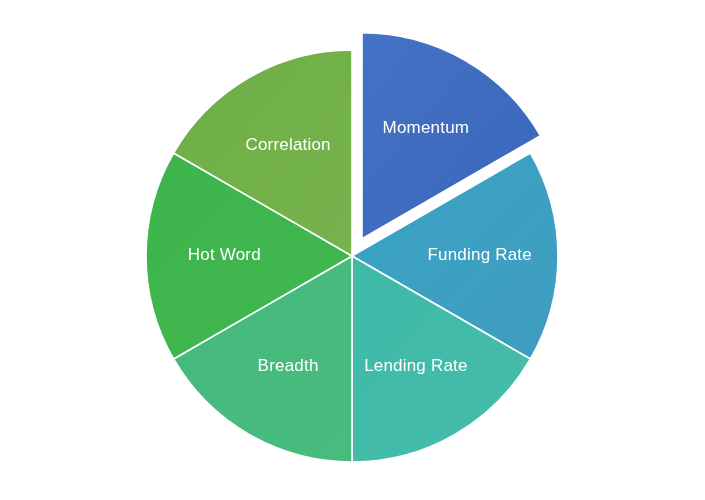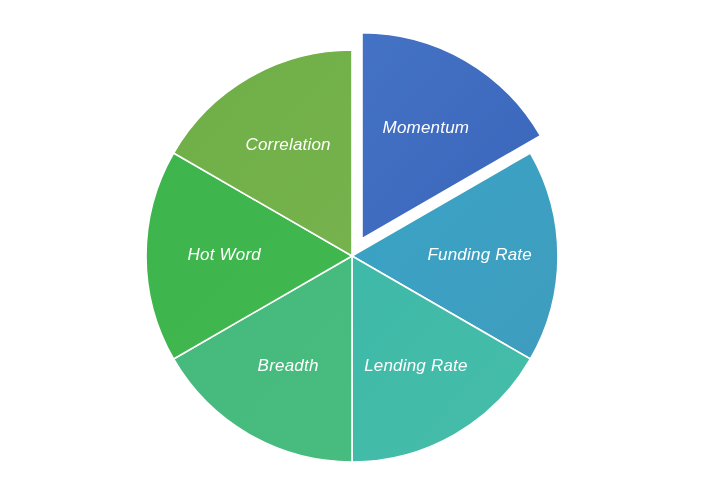--- a/index.html
+++ b/index.html
@@ -11,21 +11,20 @@
     width: 705px;
     height: 500px;
     overflow: hidden;
     font-family: "Liberation Sans", sans-serif;
   }
   #chart-root {
     position: relative;
     width: 657px;
     height: 500px;
     background: #ffffff;
-    font-style: italic;
   }
   svg.pie-svg {
     position: absolute;
     left: 0;
     top: 0;
     width: 705px;
     height: 500px;
     display: block;
   }
   .slice-label {

